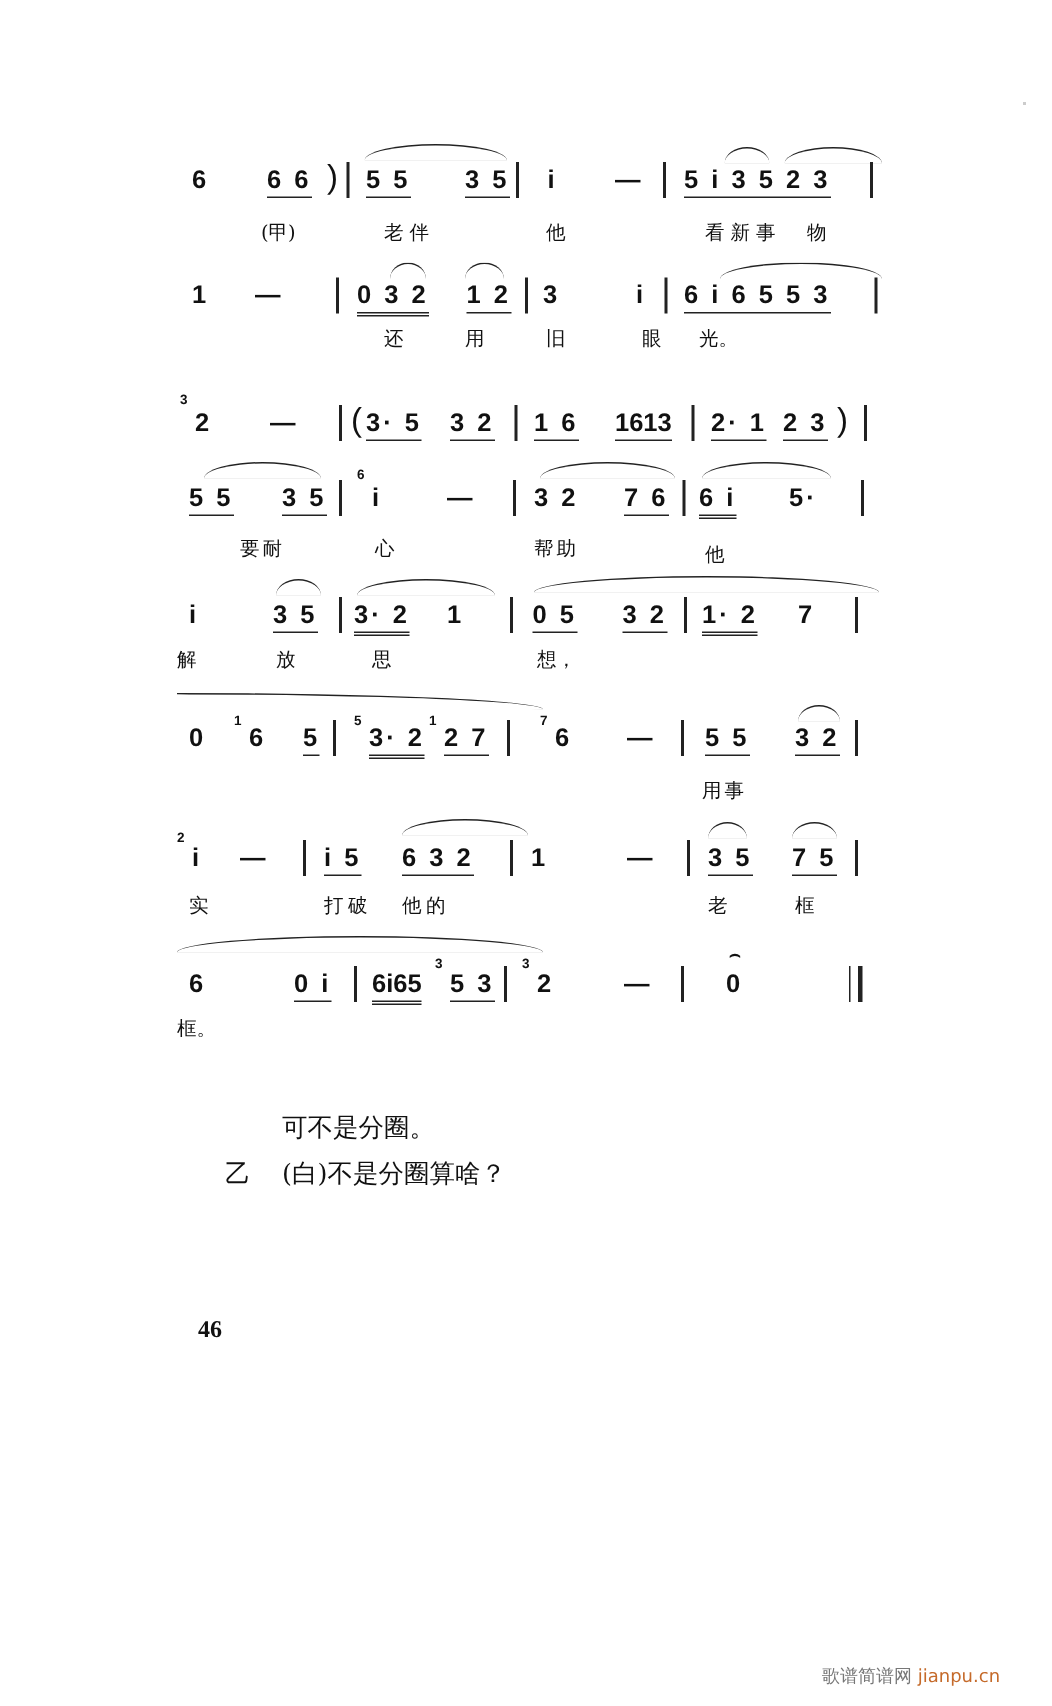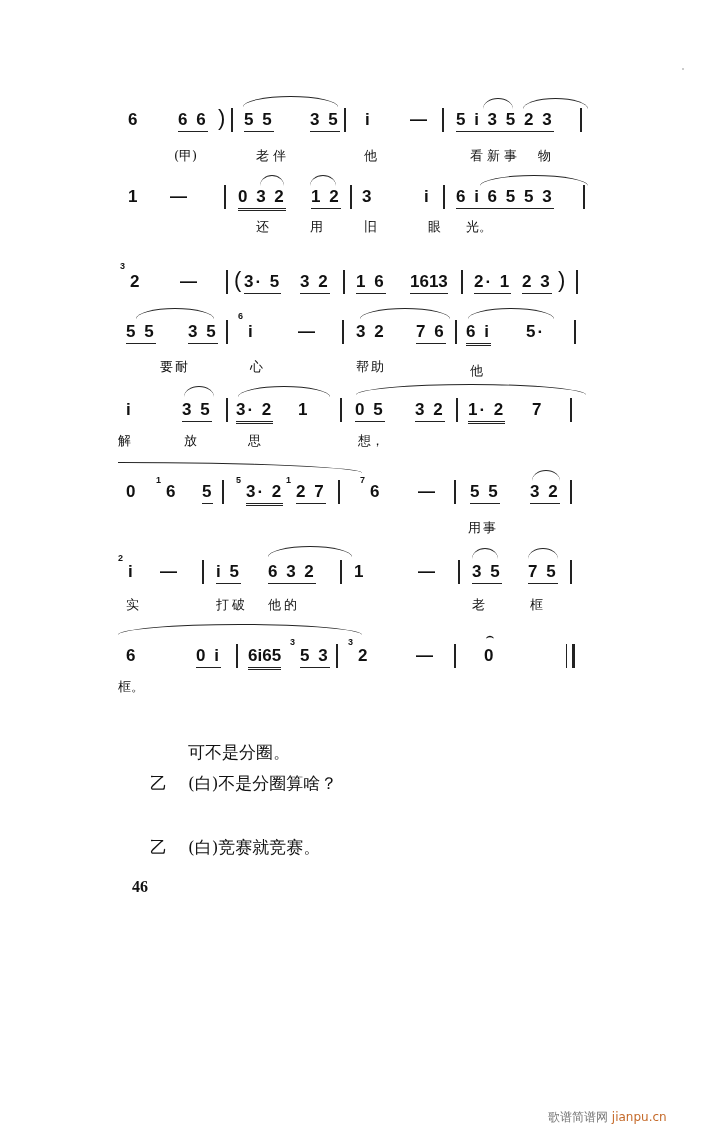--- a/index.html
+++ b/index.html
@@ -227,23 +227,20 @@
   <div class="row" style="top:678px;">
     <span class="lyric" style="left:0px;">框。</span>
   </div>
 
   <div class="dialog" style="top:741px;">
     <span class="spk"></span><span>可不是分圈。</span>
   </div>
   <div class="dialog" style="top:772px;">
     <span class="spk">乙</span><span>(白)不是分圈算啥？</span>
   </div>
-  <div class="dialog" style="top:836px;">
-    <span class="spk">乙</span><span>(白)竞赛就竞赛。</span>
-  </div>
 
   <div class="pagenum">46</div>
 
   <div class="watermark">
     <span>歌谱简谱网</span>
     <span class="url">jianpu.cn</span>
   </div>
 </div>
 
 </body></html>

